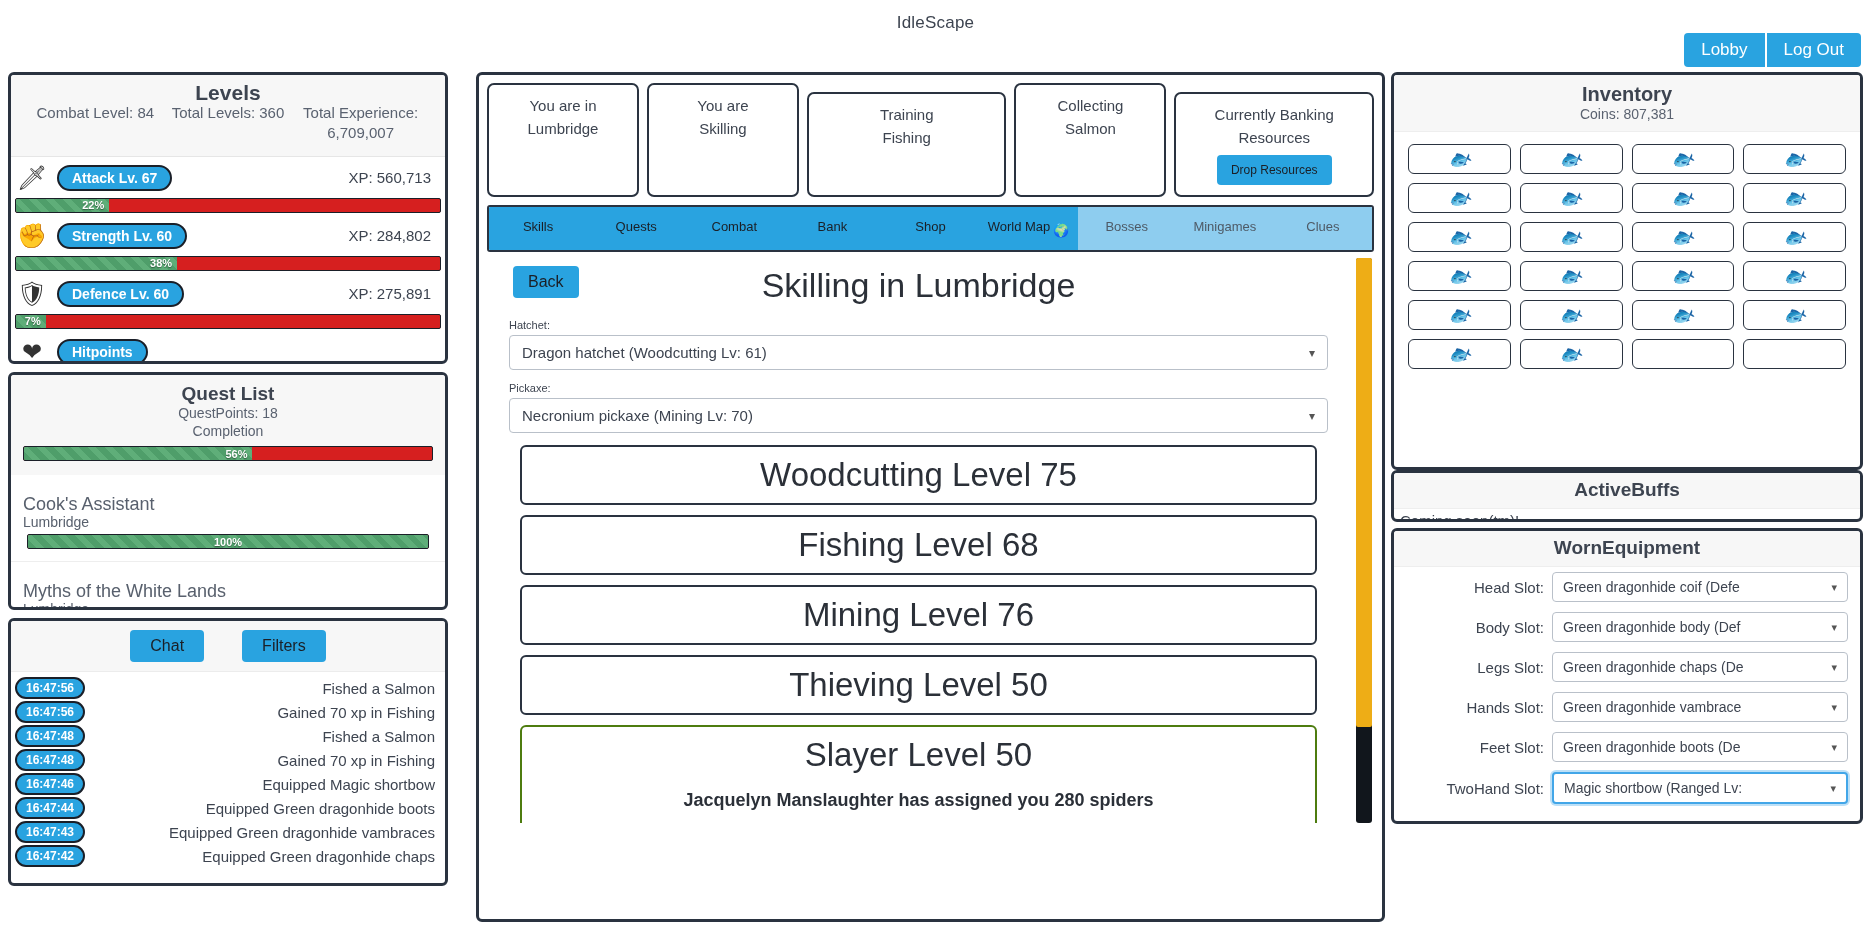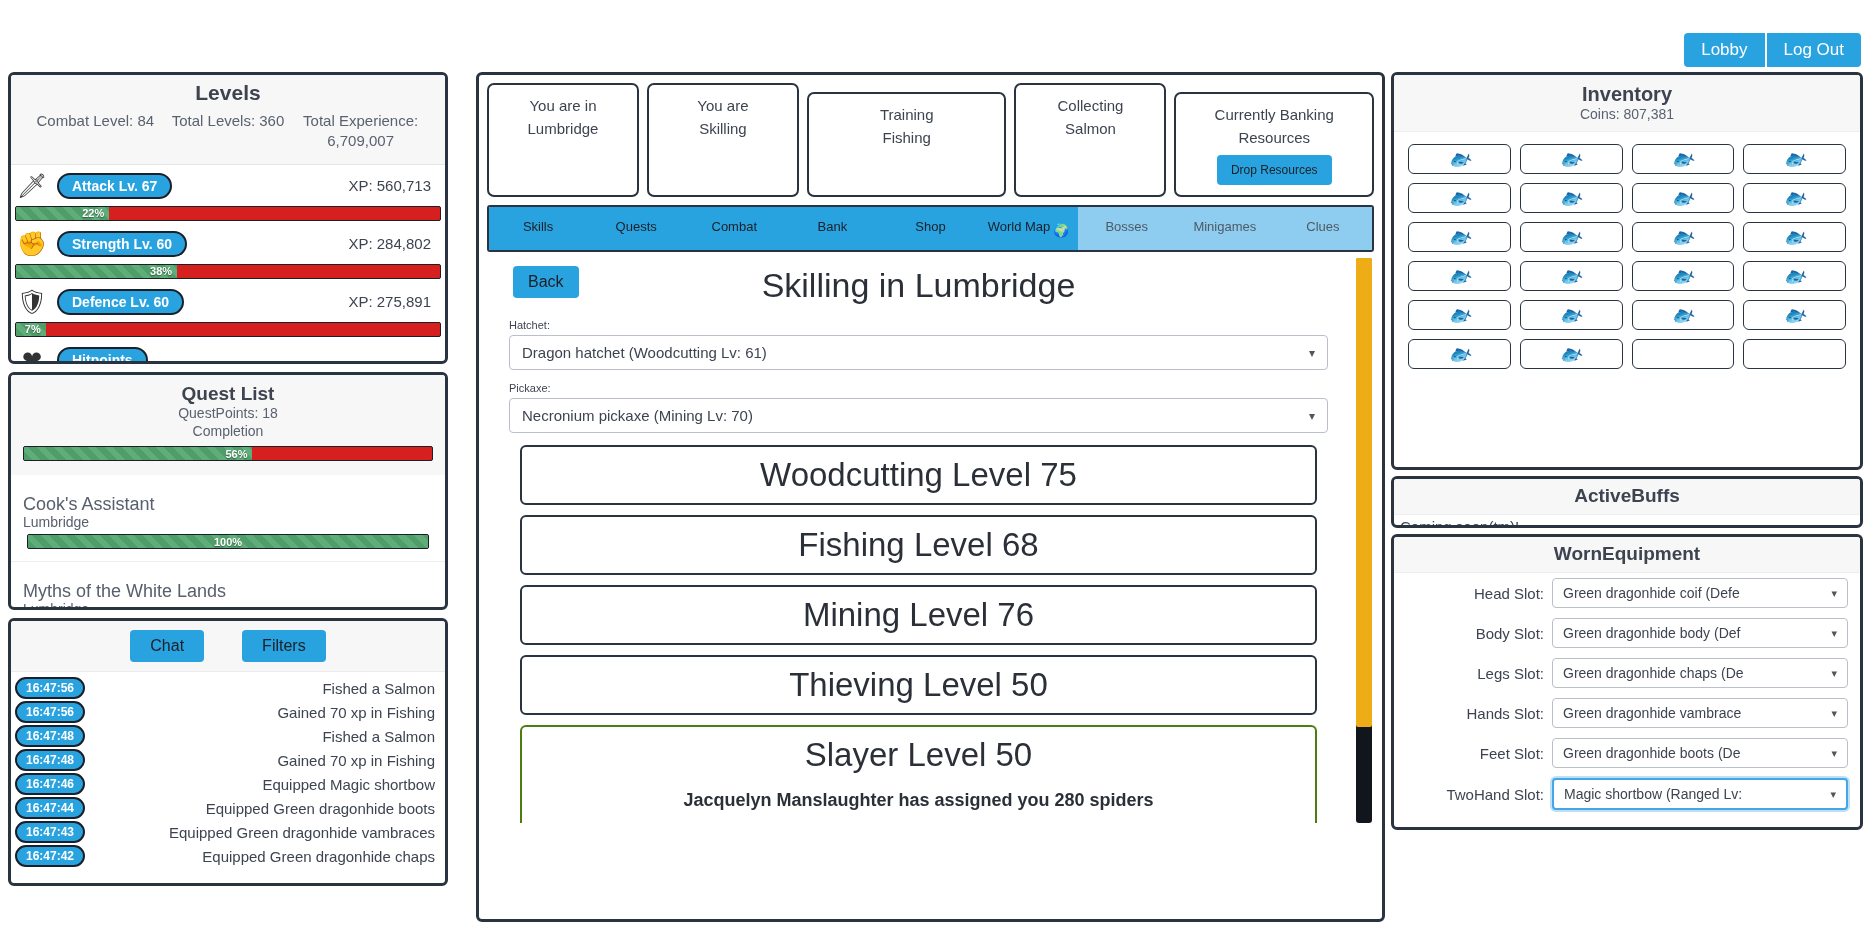--- a/index.html
+++ b/index.html
@@ -143,54 +143,55 @@
   
   .inv-card { height:398px; }
   .inv-head { background:#f7f7f7; text-align:center; padding:8px 0 9px; border-bottom:1px solid #eee;}
   .inv-head .it { font-size:20px; font-weight:700; color:#3d4450;}
   .inv-head .ic { font-size:14px; color:#5a6270;}
   .inv-grid { display:grid; grid-template-columns: repeat(4, 1fr); gap:9px; padding:12px 14px;}
   .inv-slot { border:1px solid #2a3340; border-radius:6px; height:30px; display:flex;
     align-items:center; justify-content:center; background:#fff; cursor:pointer;}
   .inv-slot span { font-size:19px; line-height:1; transform: rotate(-20deg); display:block; }
 
-  .buff-card { margin-top:6px; height:52px; }
+  .buff-card { height:52px; }
   .buff-head { background:#f7f7f7; text-align:center; padding:6px 0 7px; border-bottom:1px solid #eee;}
   .buff-head .bt { font-size:19px; font-weight:700; color:#3d4450;}
   .buff-body { font-size:15px; color:#3d4450; padding:3px 6px;}
 
   .worn-card { margin-top:6px; height:296px; }
   .worn-head { background:#f7f7f7; text-align:center; padding:6px 0 7px; border-bottom:1px solid #eee;}
   .worn-head .wt { font-size:19px; font-weight:700; color:#3d4450;}
   .worn-row { display:flex; align-items:center; gap:8px; padding:5px 12px 5px 0;}
   .worn-label { width:150px; text-align:right; font-size:15px; color:#3d4450;}
   .worn-sel { flex:1; border:1px solid #b9c0c9; border-radius:4px; background:#fff;
     padding:6px 10px; font-size:14px; color:#3d4450; display:flex; align-items:center;
     white-space:nowrap; overflow:hidden; cursor:pointer;}
   .worn-sel.focus { border:2px solid #42a6e8; box-shadow:0 0 0 2px rgba(66,166,232,.35);}
   .worn-sel .chev { margin-left:auto; font-size:11px; color:#555; padding-left:6px;}
 </style>
 </head>
 <body>
 
 <div class="topbar">
+  <div class="app-title">IdleScape</div>
   <div class="top-right-btns">
     <button class="top-btn lobby">Lobby</button>
     <button class="top-btn logout">Log Out</button>
   </div>
 </div>
 
 <div class="layout">
 
   <div class="col-left">
 
     <div class="card levels-wrap">
       <div class="levels-top">
         <div class="levels-title">Levels</div>
-        <div class="lv-cols" style="padding-top:36px;">
+        <div class="lv-cols" style="padding-top:28px;">
           <div class="lv-col">Combat Level: 84</div>
           <div class="lv-col">Total Levels: 360</div>
           <div class="lv-col">Total Experience: 6,709,007</div>
         </div>
       </div>
       <div id="levels-rows">
           <div class="skill-row">
             <div class="skill-line">
               <div class="skill-ico">🗡</div>
               <div class="pill">Attack Lv. 67</div>

